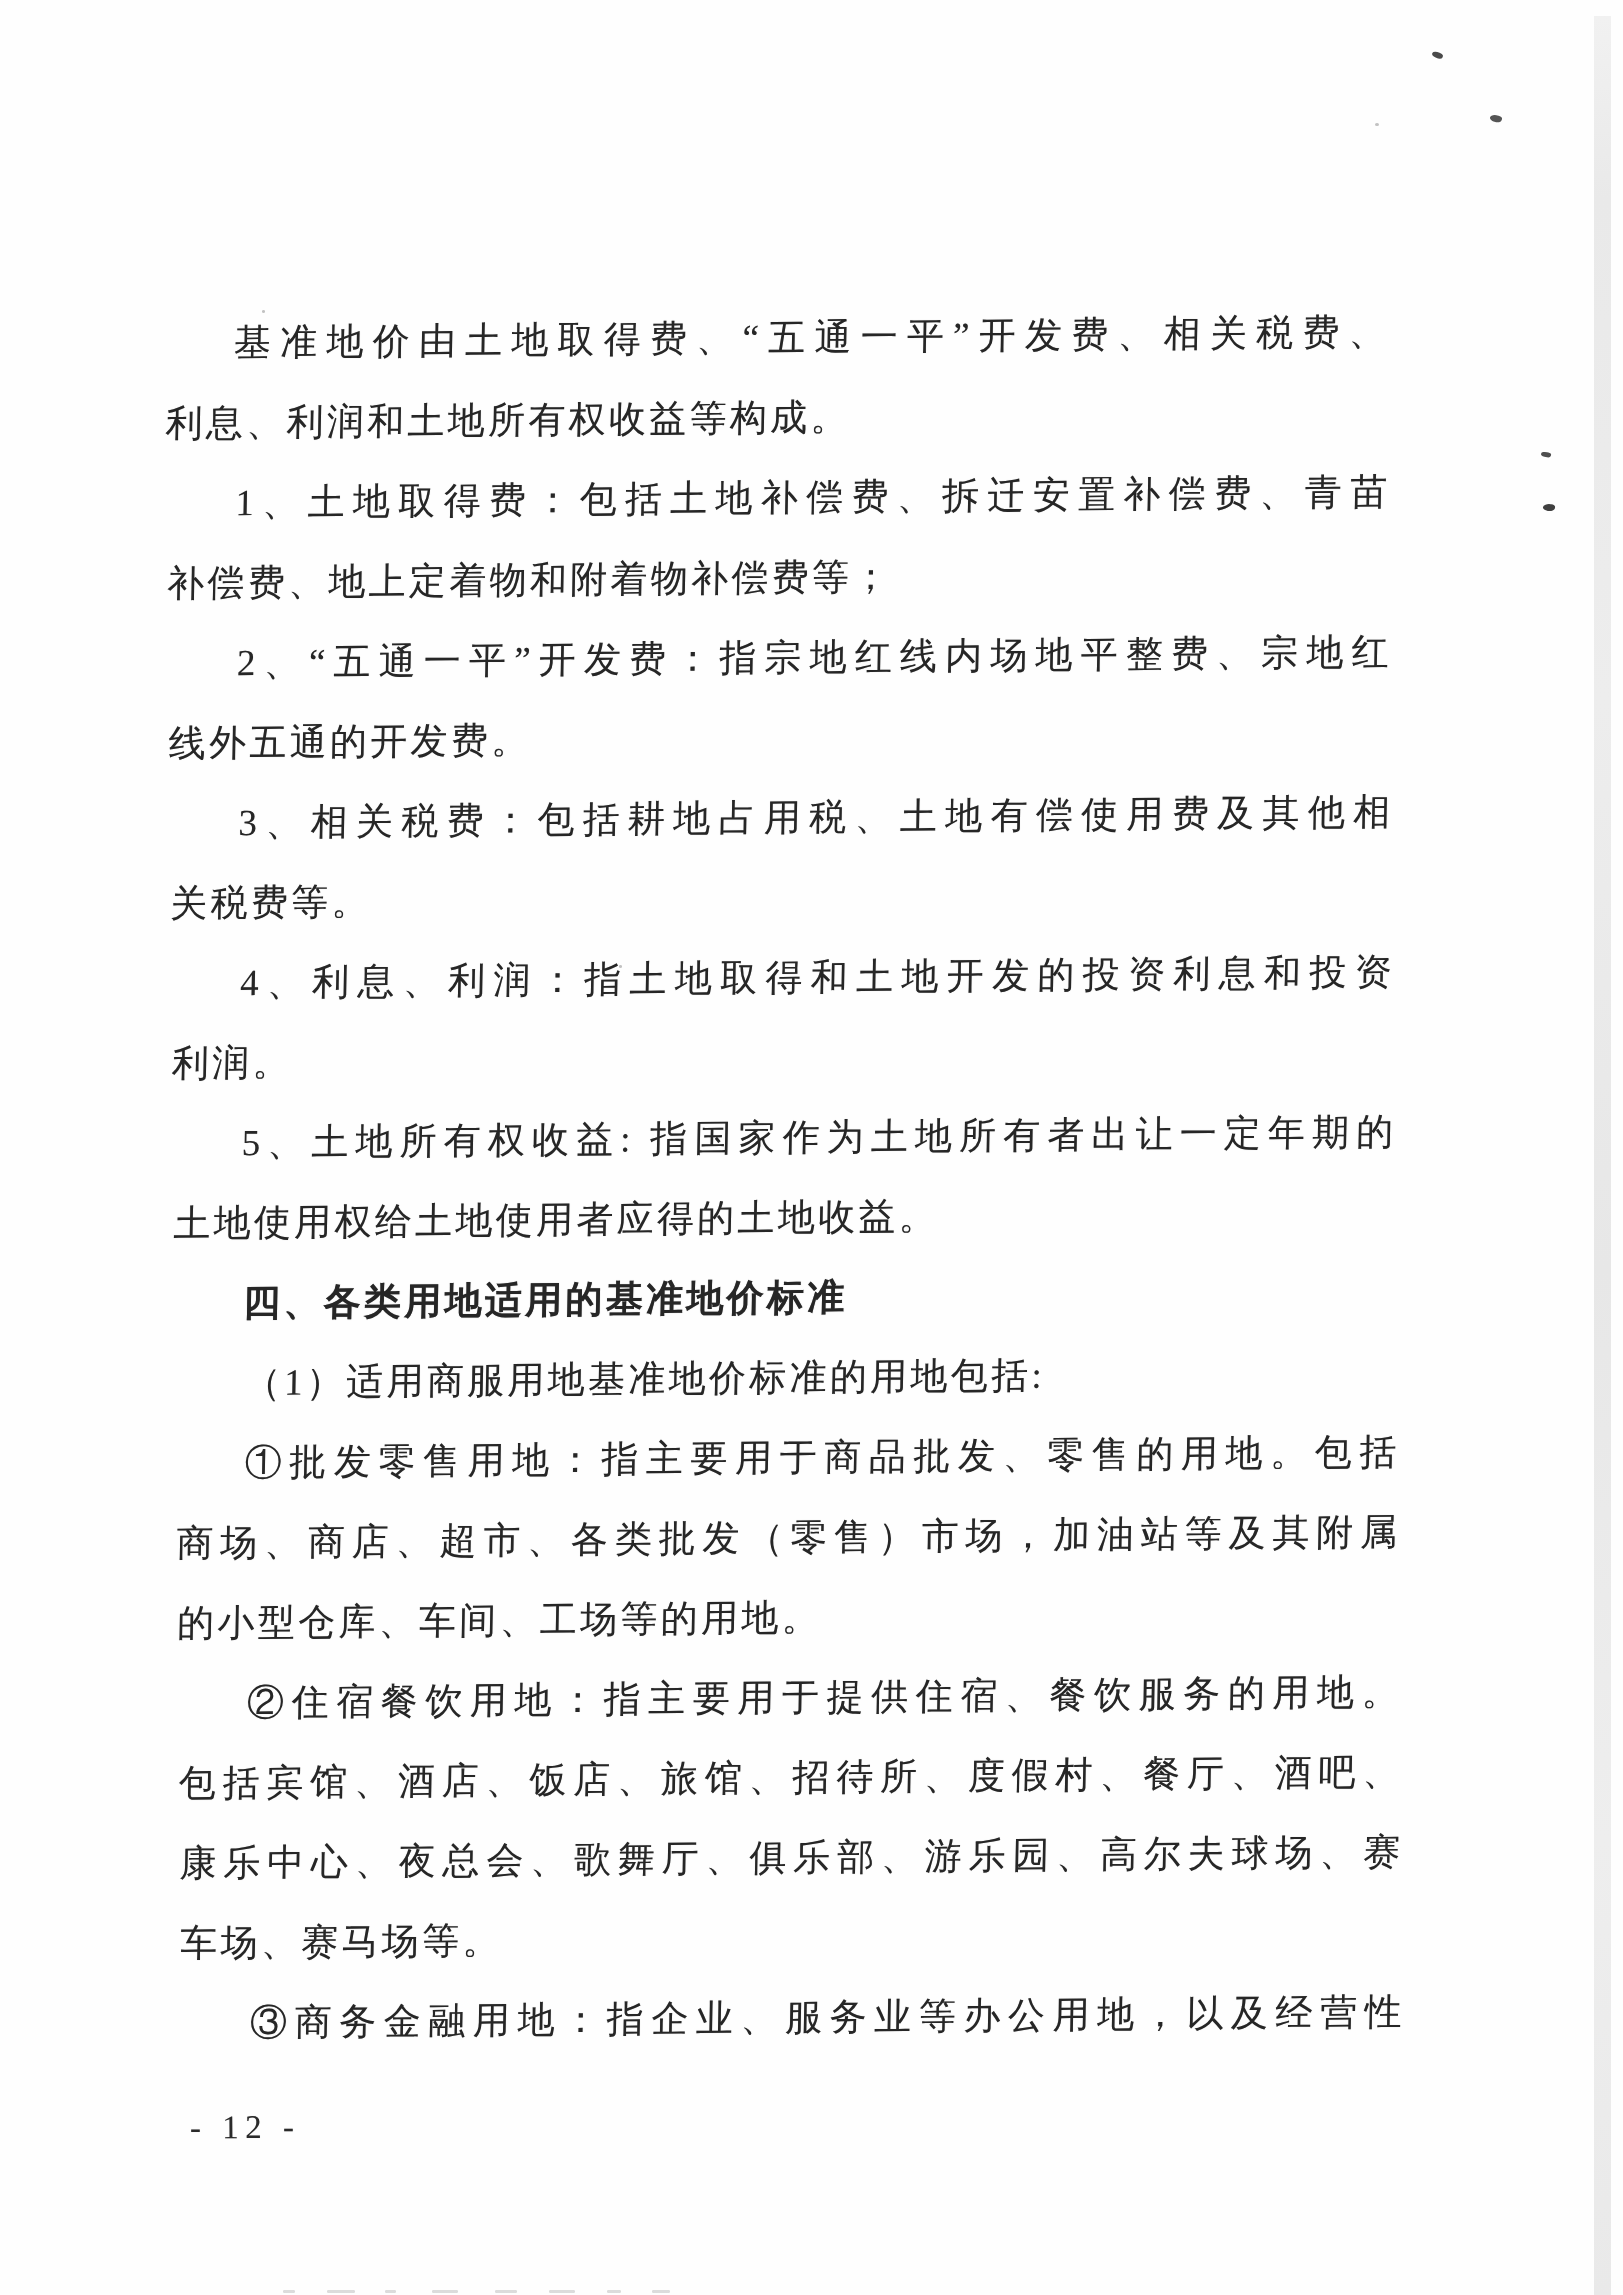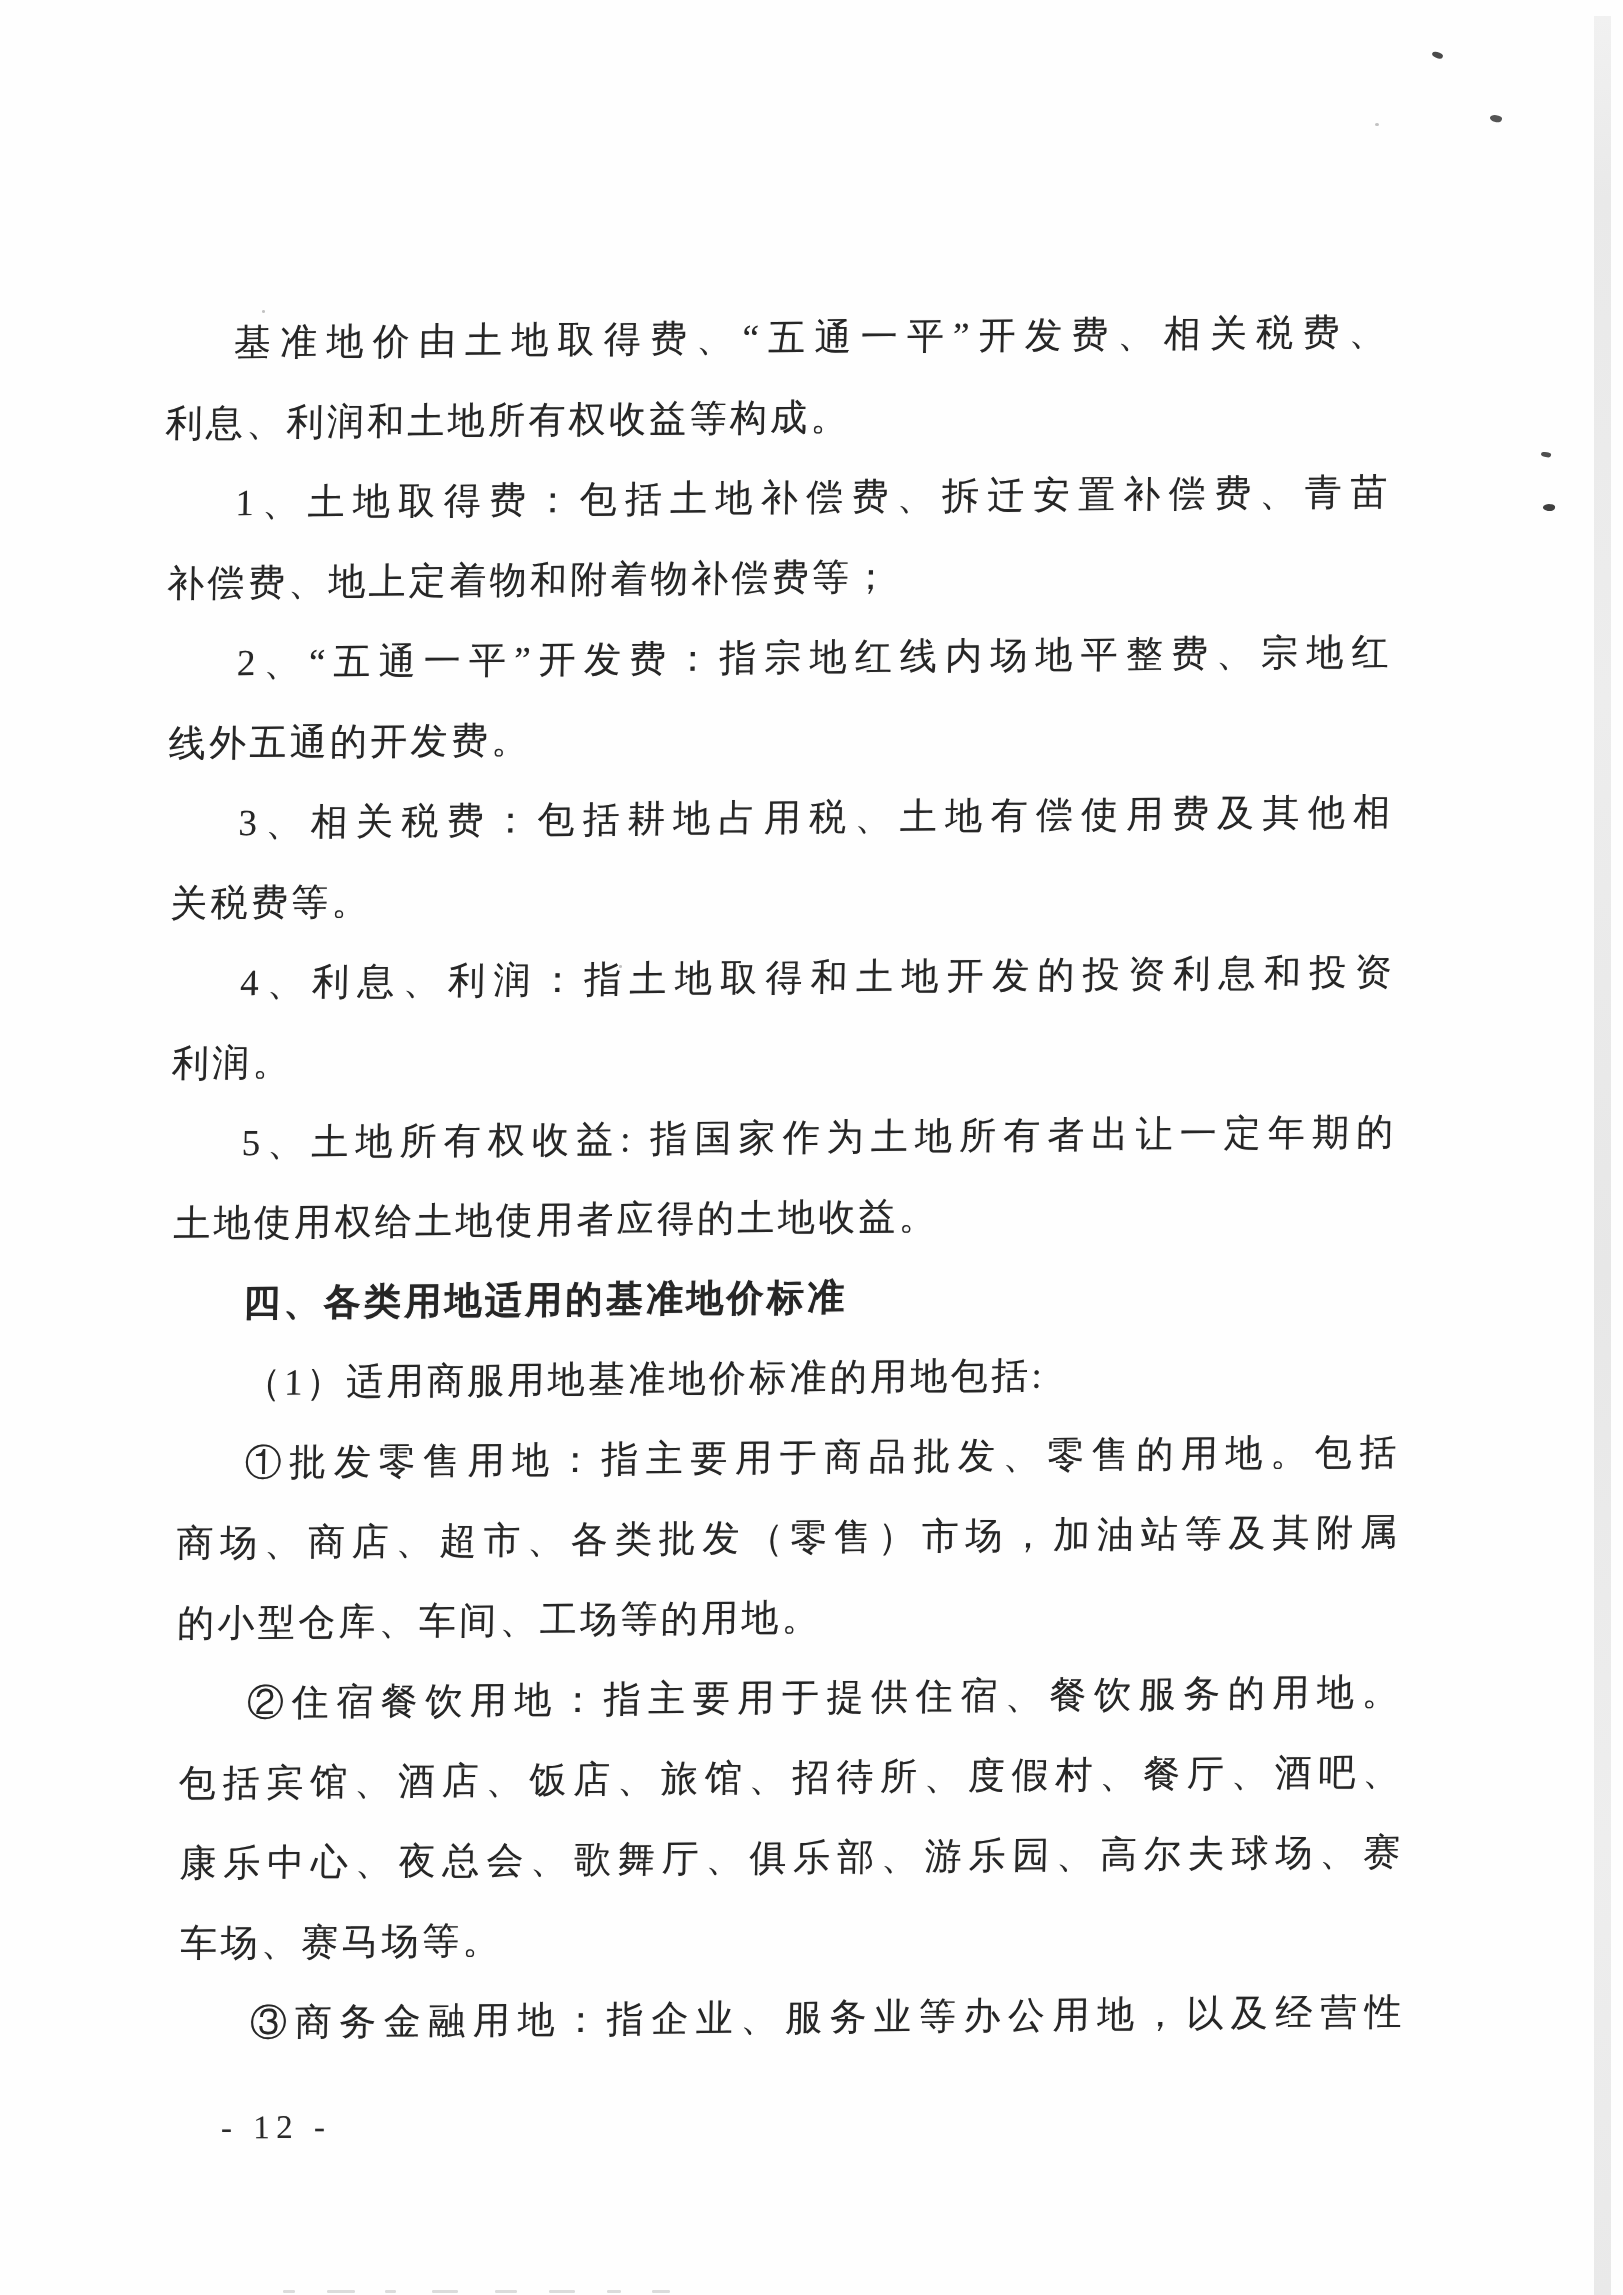--- a/index.html
+++ b/index.html
@@ -43,21 +43,21 @@
   .line.indent {
     text-indent: 69px;
   }
   .line.bold {
     font-weight: 700;
     text-shadow: 0 0 0.7px rgba(20,20,20,0.6);
   }
   
   .page-number {
     position: absolute;
-    left: 221px;
+    left: 190px;
     top: 2109px;
     font-size: 33px;
     letter-spacing: 6.5px;
     color: #2a2a2a;
     transform: rotate(-0.4deg);
     text-shadow: 0 0 0.7px rgba(30,30,30,0.3);
   }
   
   .edge-shadow {
     position: absolute;

